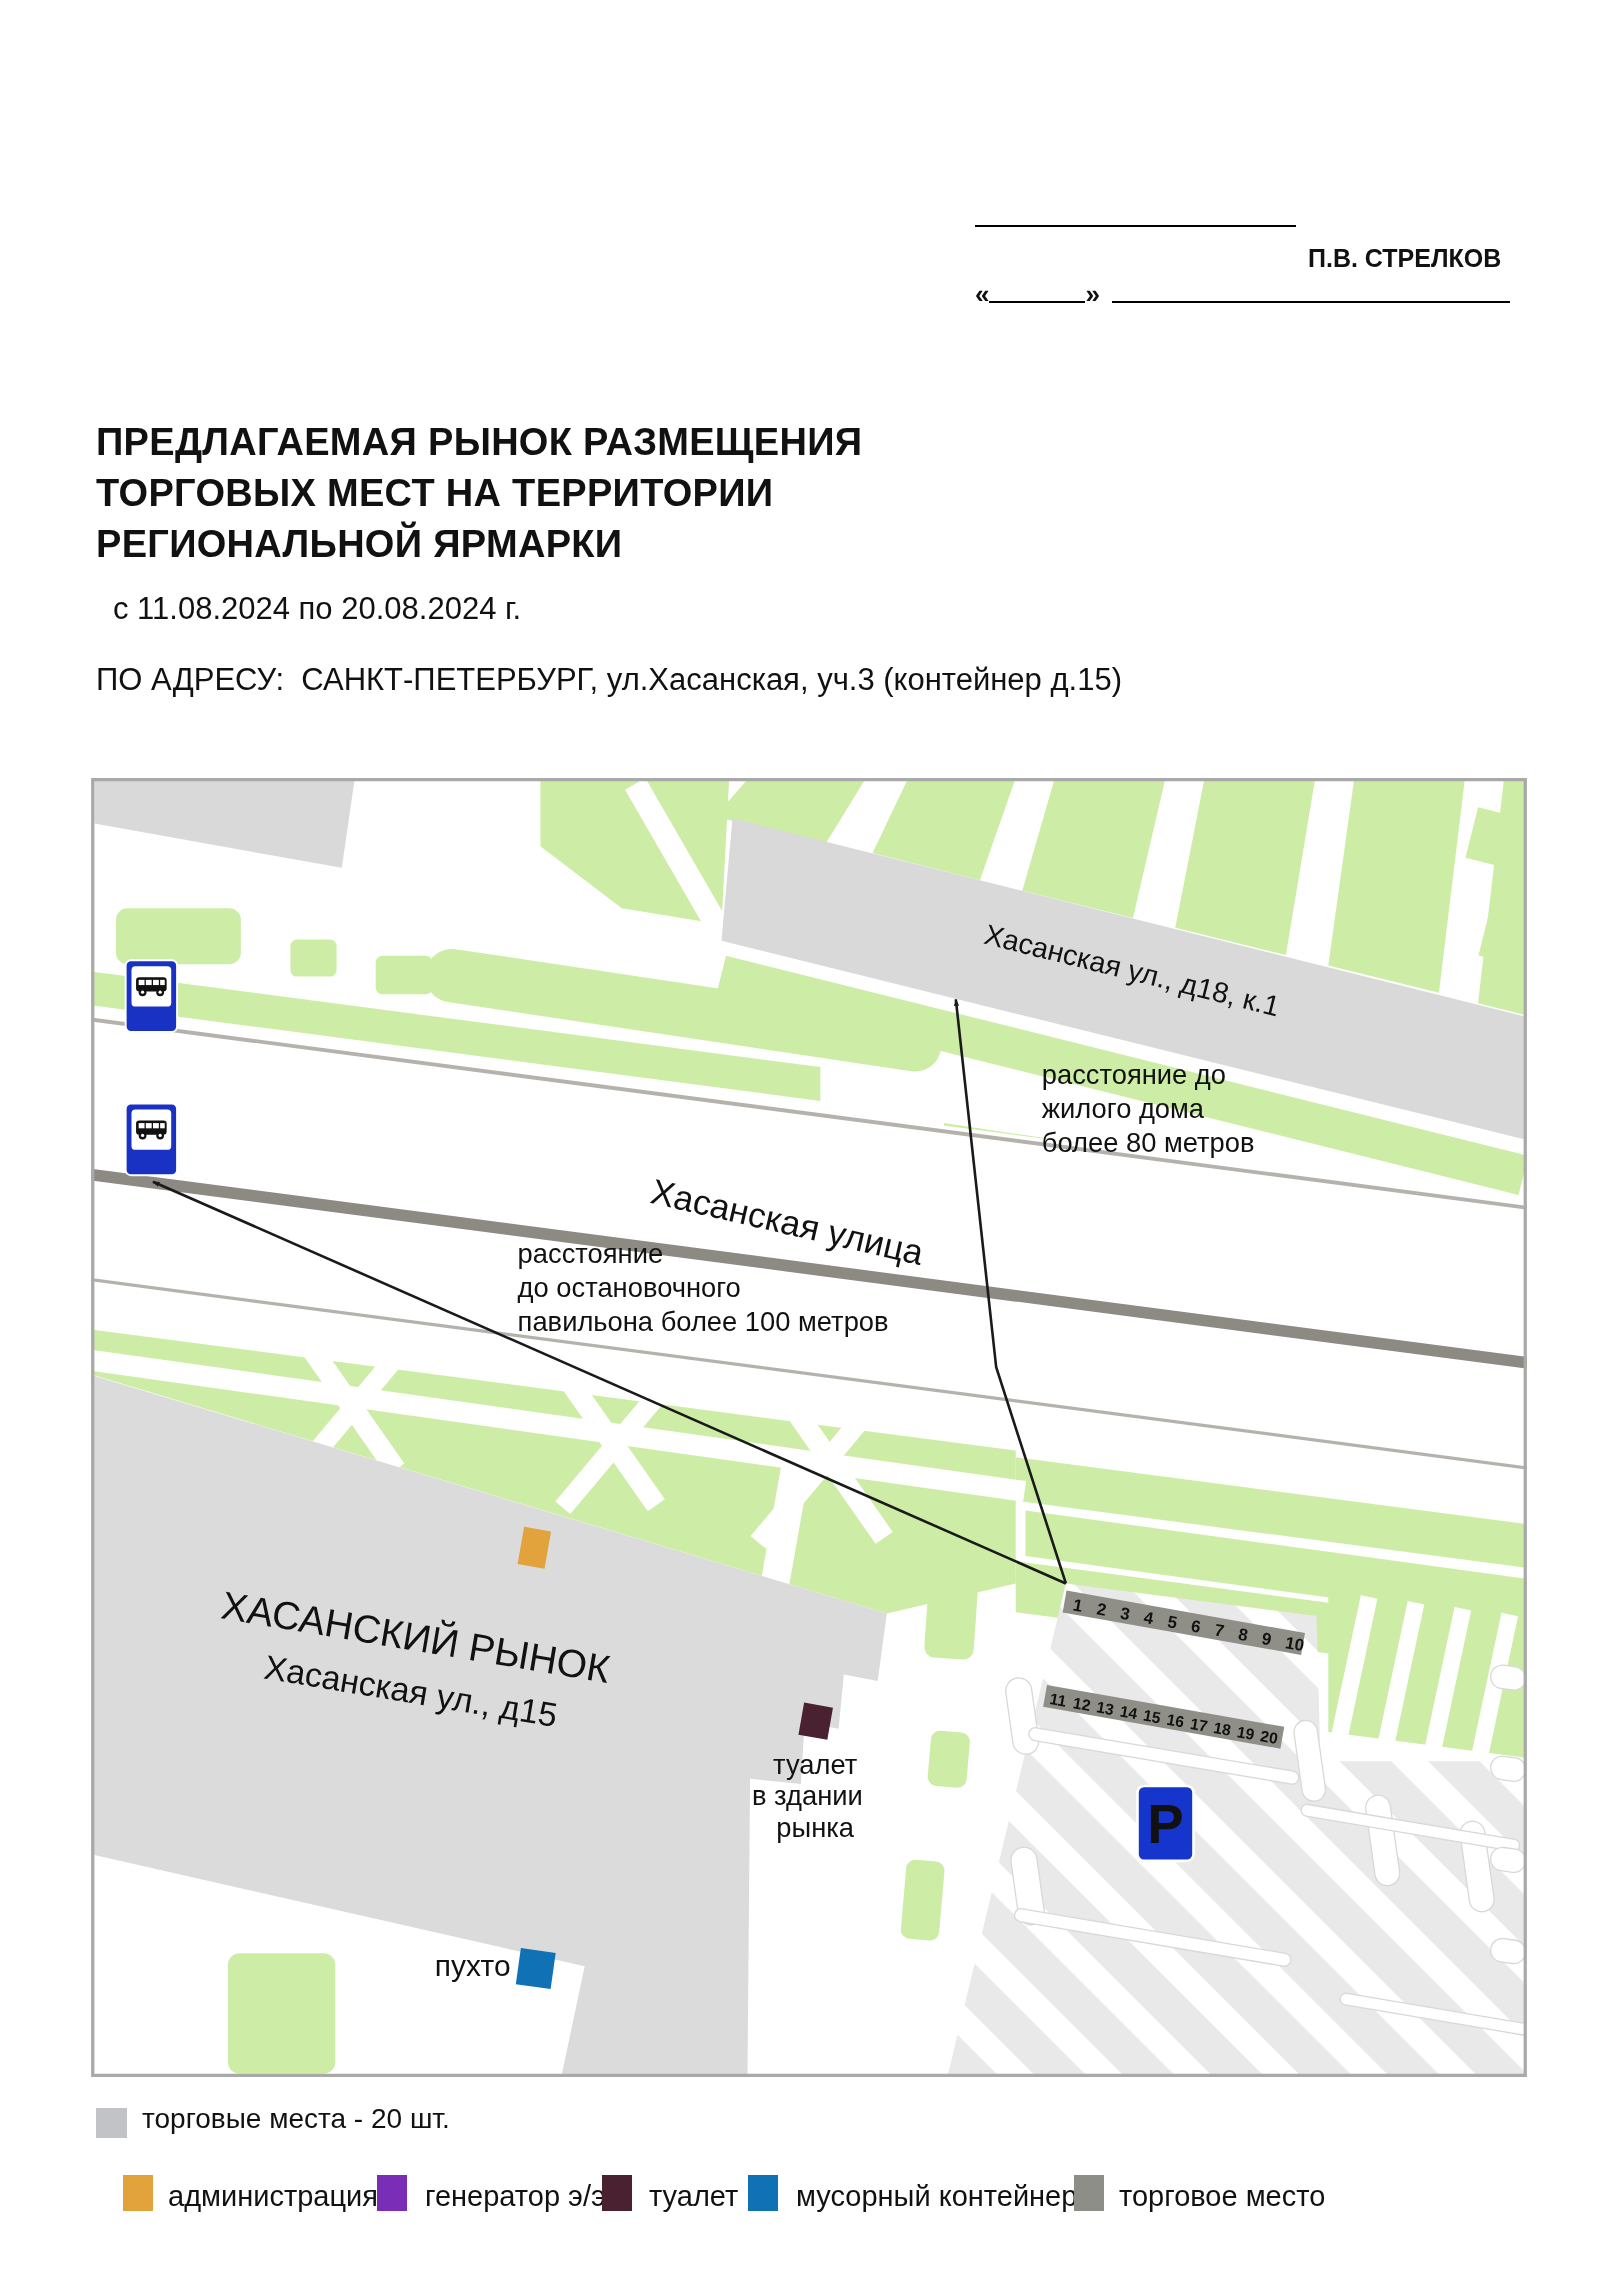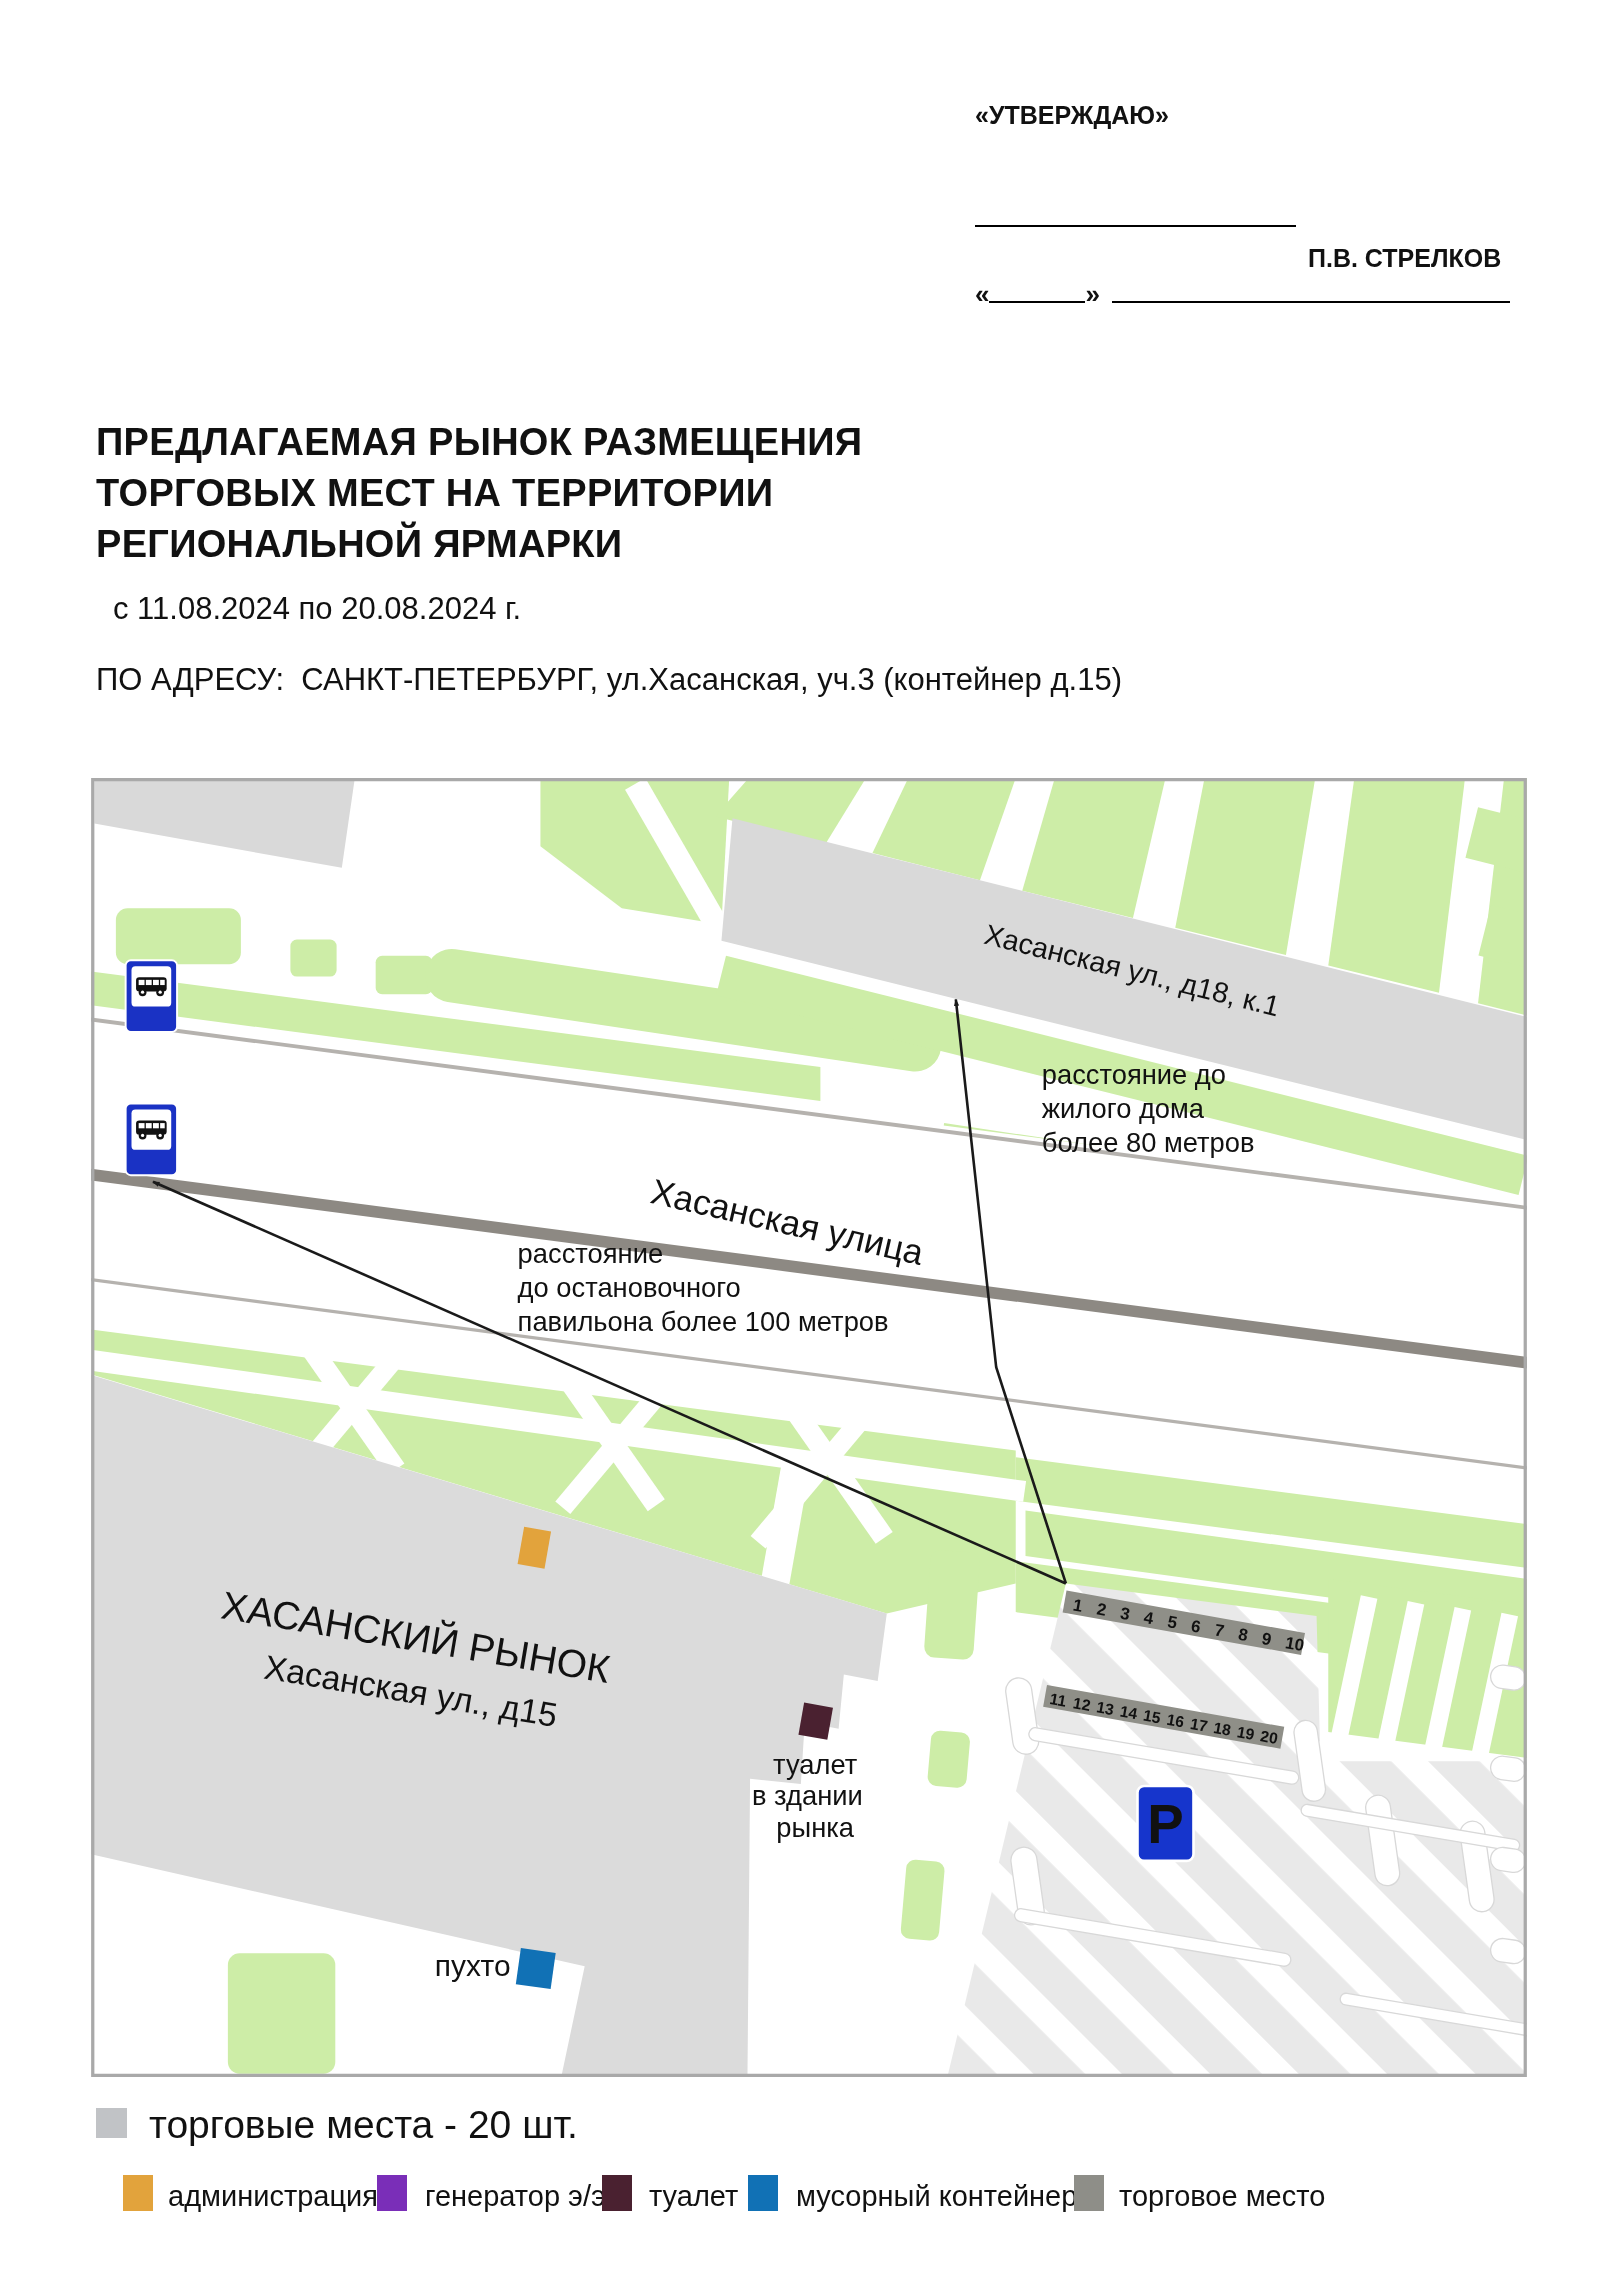--- a/index.html
+++ b/index.html
@@ -16,30 +16,29 @@
   
   .title{left:96px;top:417px;font-weight:bold;font-size:38px;line-height:51px;letter-spacing:0.3px;}
   .period{left:113px;top:591px;font-size:31px;}
   .address{left:96px;top:662px;font-size:31px;white-space:pre;}
   
   .map{left:91px;top:778px;width:1436px;height:1299px;}
   svg text{font-family:"Liberation Sans",sans-serif;fill:#111;}
   
   .legend-summary{left:96px;top:2103px;height:39px;}
   .legend-summary .sw{position:absolute;left:0;top:4.6px;width:31px;height:30px;}
-  .legend-summary .lab{position:absolute;left:53px;top:0;font-size:39px;white-space:nowrap;}
+  .legend-summary .lab{position:absolute;left:46px;top:0;font-size:28px;white-space:nowrap;}
   .legend-row{left:0;top:2175px;width:1616px;height:39px;margin-left:28px;}
   .legend-item .sw{position:absolute;top:0;width:30px;height:36px;}
   .legend-item .lab{position:absolute;top:5.2px;font-size:29px;white-space:nowrap;}
 </style>
 </head>
 <body>
 
 <div class="abs approval">
-  <div>«УТВЕРЖДАЮ»</div>
 </div>
 <div class="abs sig-row">
   <div class="sig-line"></div>
   <div class="sig-name">П.В. СТРЕЛКОВ</div>
 </div>
 <div class="abs date-row"><span>«</span><span class="u u150"></span><span>»</span><span class="u u610"></span></div>
 
 <div class="abs title">
   <div>ПРЕДЛАГАЕМАЯ РЫНОК РАЗМЕЩЕНИЯ</div>
   <div>ТОРГОВЫХ МЕСТ НА ТЕРРИТОРИИ</div>

